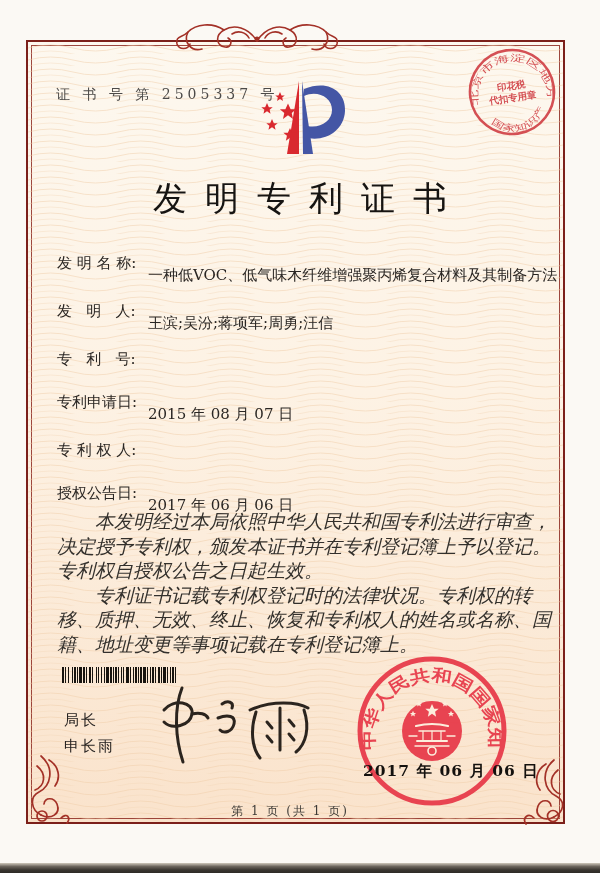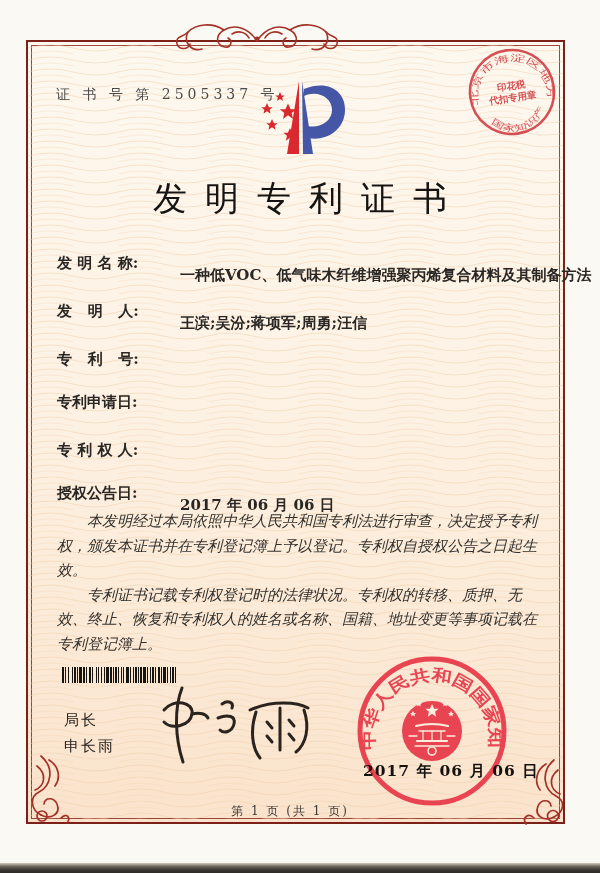--- a/index.html
+++ b/index.html
@@ -26,27 +26,27 @@
     position:absolute;left:56px;top:86px;font-size:14px;color:#4c4a48;
     letter-spacing:4px;white-space:pre;z-index:2;
   }
   .logo{position:absolute;left:246px;top:78px;z-index:2;}
   .doc-title{
     position:absolute;left:0;top:176px;width:600px;text-align:center;
     font-size:34px;color:#161412;letter-spacing:18px;text-indent:18px;z-index:2;
   }
   .field{
     position:absolute;left:57px;width:500px;display:flex;z-index:2;
-    font-size:15px;font-weight:bold;color:#2a2623;gap:32px;
+    font-size:15px;font-weight:normal;color:#2a2623;
   }
   .flabel{white-space:pre;width:91px;flex:0 0 91px;}
   .fvalue{white-space:pre;margin-top:12px;}
   .bodytext{
     position:absolute;left:57px;top:509px;width:494px;z-index:2;
-    font-size:15px;line-height:24.5px;color:#33302c;font-style:italic;
+    font-size:19px;line-height:24.5px;color:#33302c;font-style:italic;
   }
   .bodytext p{margin:0;text-indent:2em;}
   .barcode{position:absolute;left:62px;top:667px;height:16px;display:flex;z-index:2;}
   .barcode .b{background:#18140f;height:100%;}
   .barcode .s{height:100%;}
   .sig-title{position:absolute;left:64px;top:711px;font-size:15px;color:#262220;z-index:2;letter-spacing:2px;}
   .sig-name{position:absolute;left:64px;top:737px;font-size:15px;color:#262220;z-index:2;letter-spacing:2px;}
   .signature{position:absolute;left:152px;top:678px;z-index:3;}
   .seal{position:absolute;left:355px;top:654px;z-index:3;opacity:.93;}
   .issue-date{
@@ -148,20 +148,21 @@
 </div>
 <div class="field" style="top:302px;">
   <span class="flabel">发   明   人:</span>
   <span class="fvalue">王滨;吴汾;蒋项军;周勇;汪信</span>
 </div>
 <div class="field" style="top:350px;">
   <span class="flabel">专   利   号:</span>
 </div>
 <div class="field" style="top:393px;">
   <span class="flabel">专利申请日:</span>
+  <span class="fvalue">2015 年 08 月 07 日</span>
 </div>
 <div class="field" style="top:441px;flex-direction:column;">
   <span class="flabel">专 利 权 人:</span>
 </div>
 <div class="field" style="top:484px;">
   <span class="flabel">授权公告日:</span>
   <span class="fvalue">2017 年 06 月 06 日</span>
 </div>
 
 <div class="bodytext">

